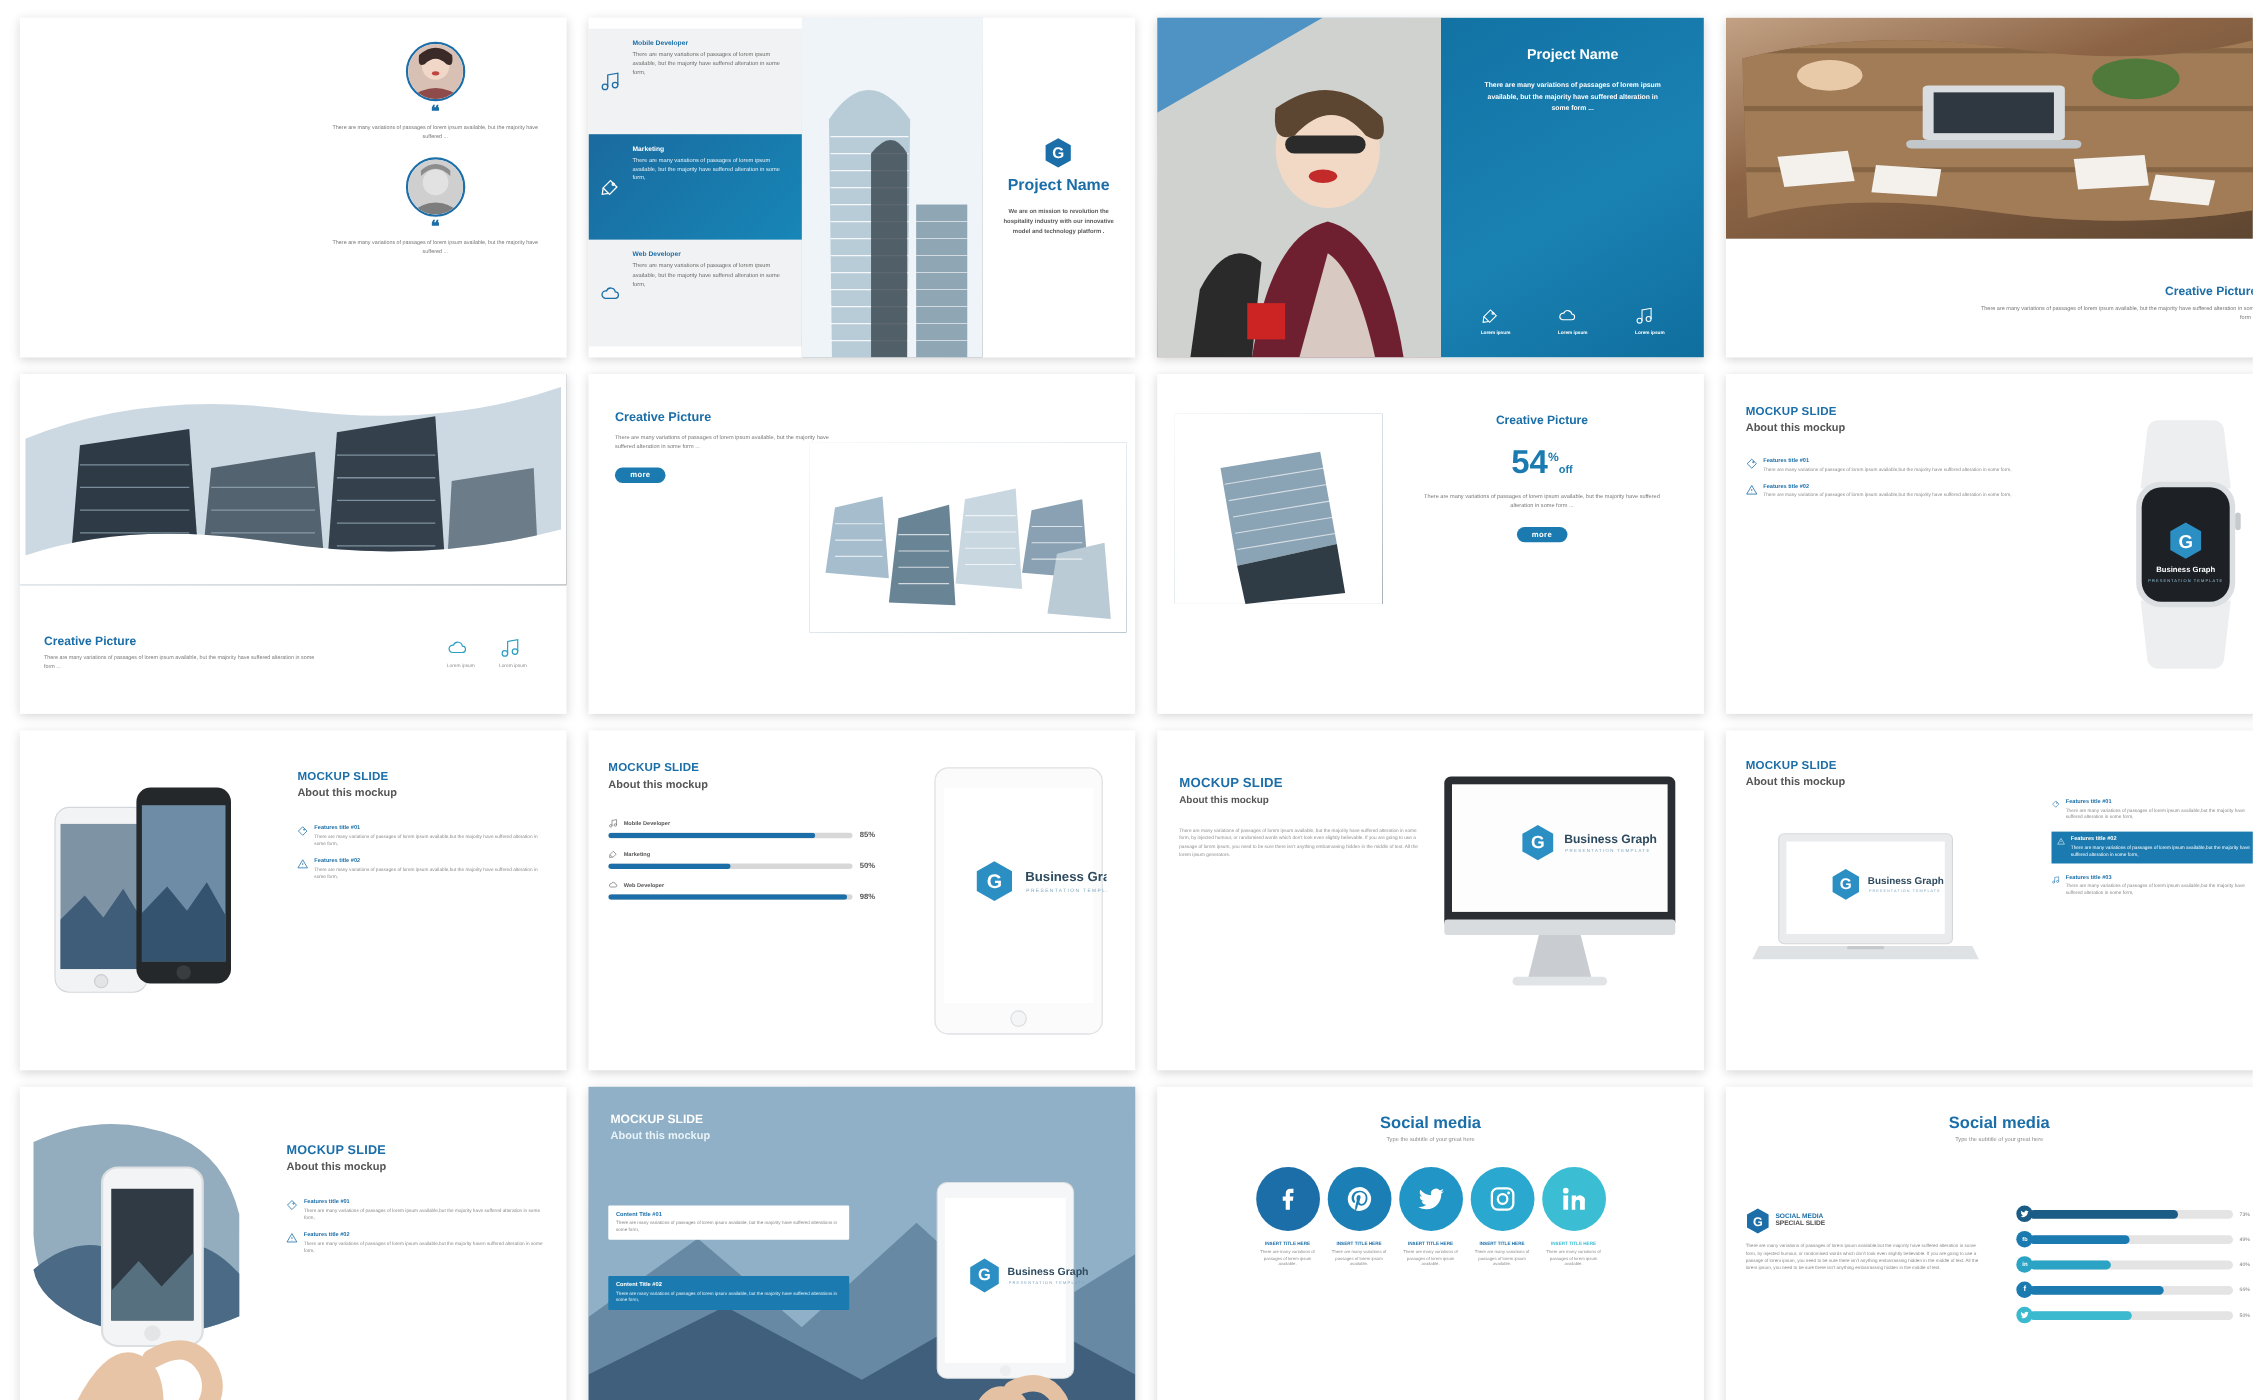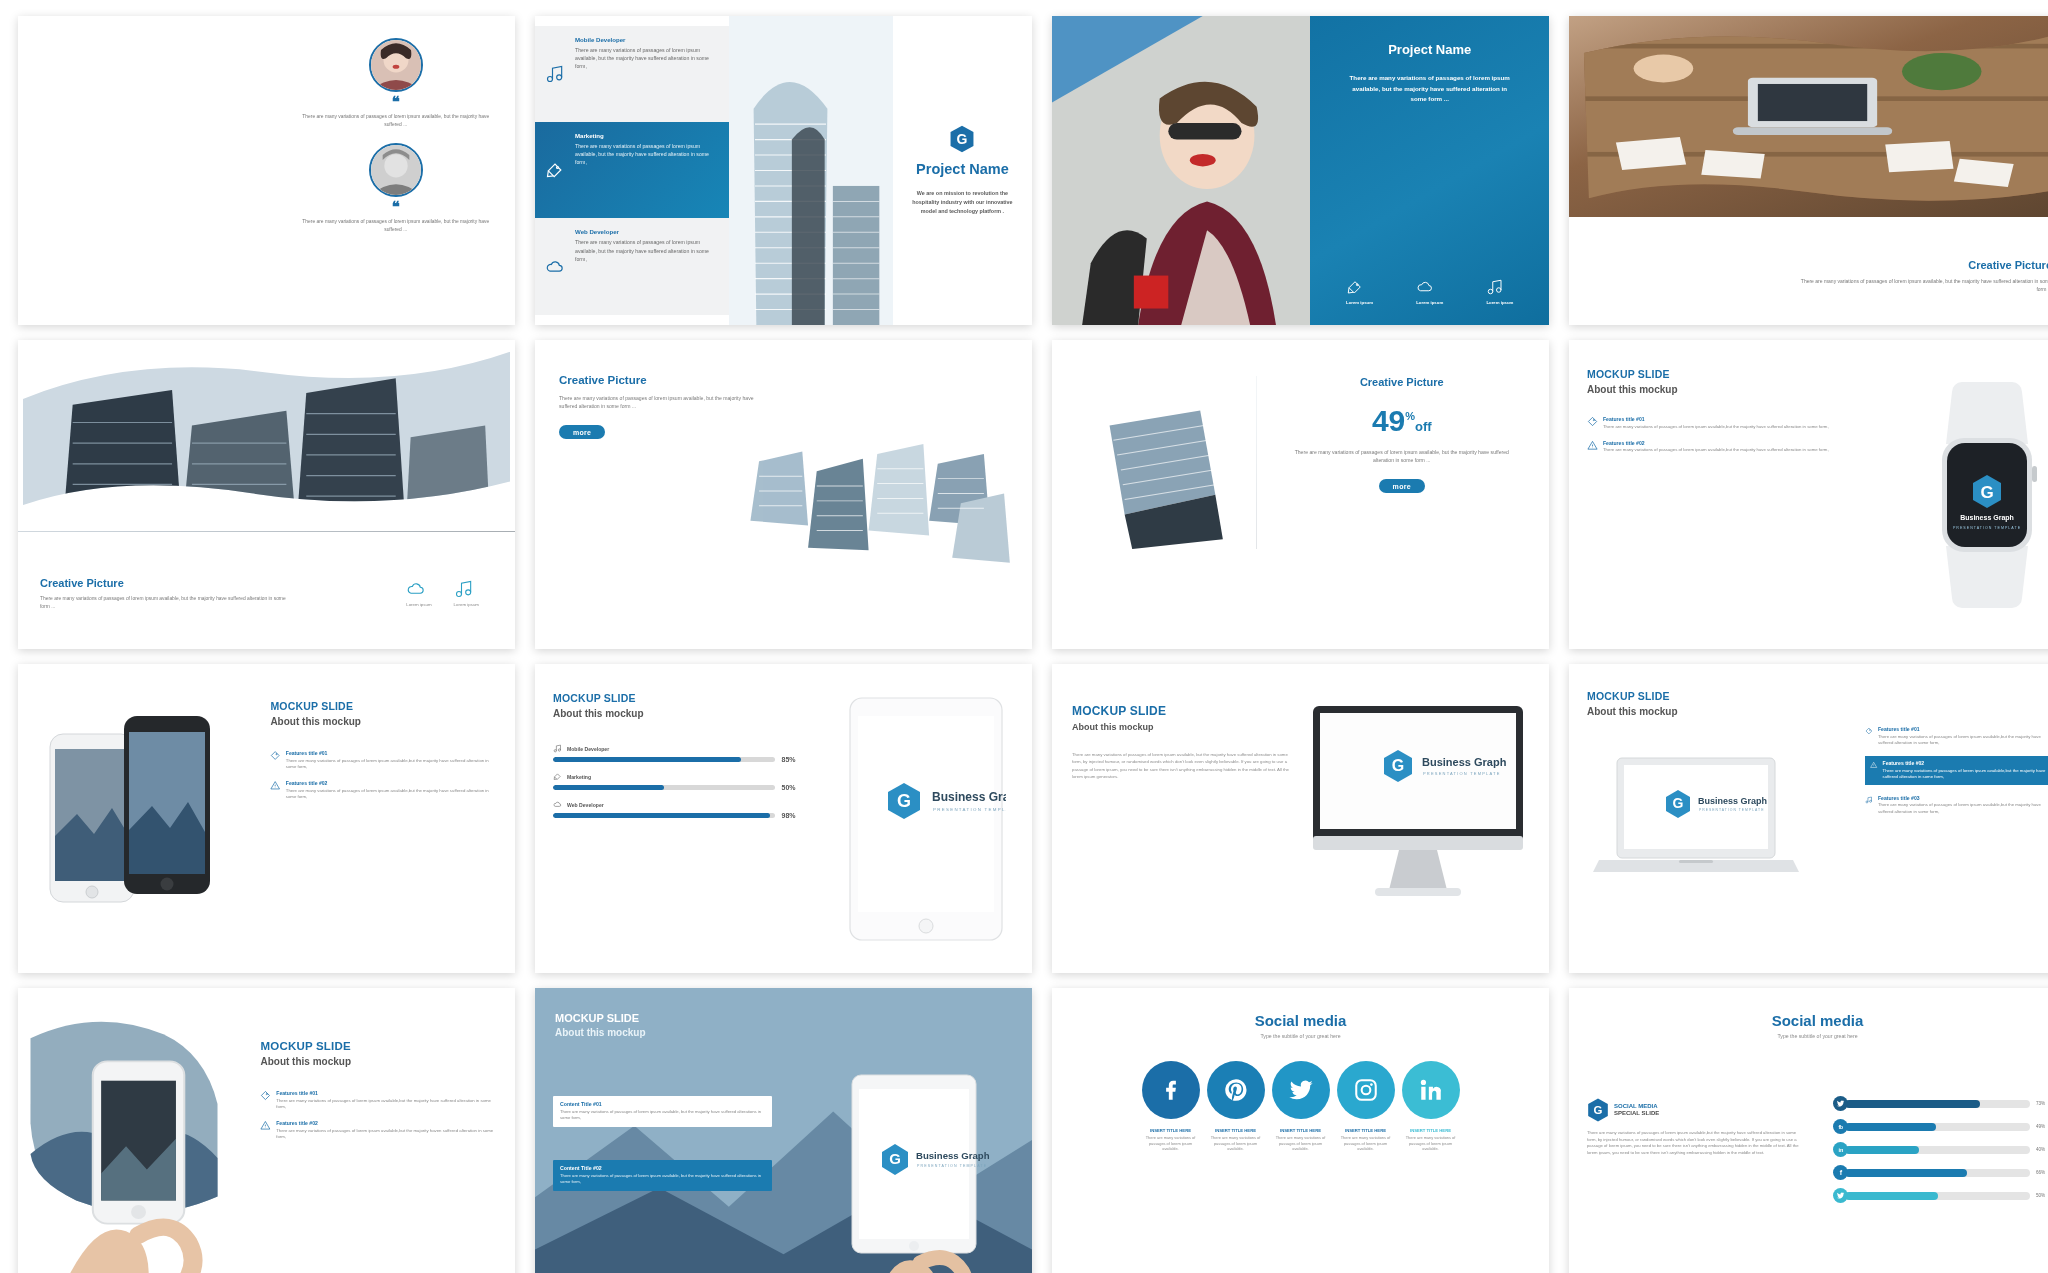--- a/index.html
+++ b/index.html
@@ -109,21 +109,21 @@
   .s6-img { position:absolute; right:8px; top:62px; width:58%; height:56%;
             background:linear-gradient(150deg,#e9f1f6,#a7c0d2 50%,#4a6980 100%);}
 
   
   .s7-img { position:absolute; left:16px; top:36px; width:38%; height:56%;
             background:linear-gradient(150deg,#dde8ef,#8fa7b8 55%,#34465a 100%);}
   .s7-txt { position:absolute; right:18px; top:36px; width:52%; text-align:center; }
   .s7-txt h4 { color:#1b6ea8; font-size:11px; font-weight:bold; }
   .s7-big { margin-top:18px; font-size:30px; color:#1b7bb0; font-weight:bold; line-height:1;}
   .s7-big sup { font-size:11px; }
-  .s7-big b { font-size:13px; }
+  .s7-big b { font-size:10px; }
   .s7-txt p { font-size:5.1px; color:#7a7a7a; line-height:1.62; margin-top:12px; padding:0 18px;}
 
   
   .mk-h { font-size:10.5px; color:#1b6ea8; font-weight:bold; letter-spacing:.2px;}
   .mk-s { font-size:10px; color:#555; font-weight:bold; line-height:1.2; margin-top:4px;}
   .feat { display:flex; gap:5px; margin-top:10px; }
   .feat h6 { font-size:5.1px; color:#1b6ea8; font-weight:bold; }
   .feat p { font-size:4.3px; color:#888; line-height:1.5; margin-top:1.5px;}
   .feat.hl { background:#1b7bb0; padding:4px 5px; }
   .feat.hl h6, .feat.hl p { color:#fff; }
@@ -439,21 +439,21 @@
         <path d="M22 40 L70 28 L78 96 L30 112Z" fill="#8aa3b5"></path>
         <path d="M30 112 L78 96 L82 132 L34 140Z" fill="#2f3b45"></path>
         <g stroke="#fff" stroke-width=".8" opacity=".65">
               <path d="M24 52l48-12M26 64l48-12M28 76l48-12M29 88l48-12M30 100l48-12"></path>
             </g>
       </svg>
     </div>
     <div class="s7-txt">
       <h4>Creative Picture</h4>
       <div class="s7-big">
-        <span>49</span><sup>%</sup><b>off</b>
+        <span>54</span><sup>%</sup><b>off</b>
       </div>
       <p>There are many variations of passages of lorem ipsum available, but the majority have suffered alteration in some form ...</p>
       <div style="margin-top:10px"><span class="btn-more">more</span></div>
     </div>
   </div>
     </div>
 
   <div class="slide">
       <div class="sl-in">
     <div style="position:absolute;left:18px;top:28px;width:52%">

